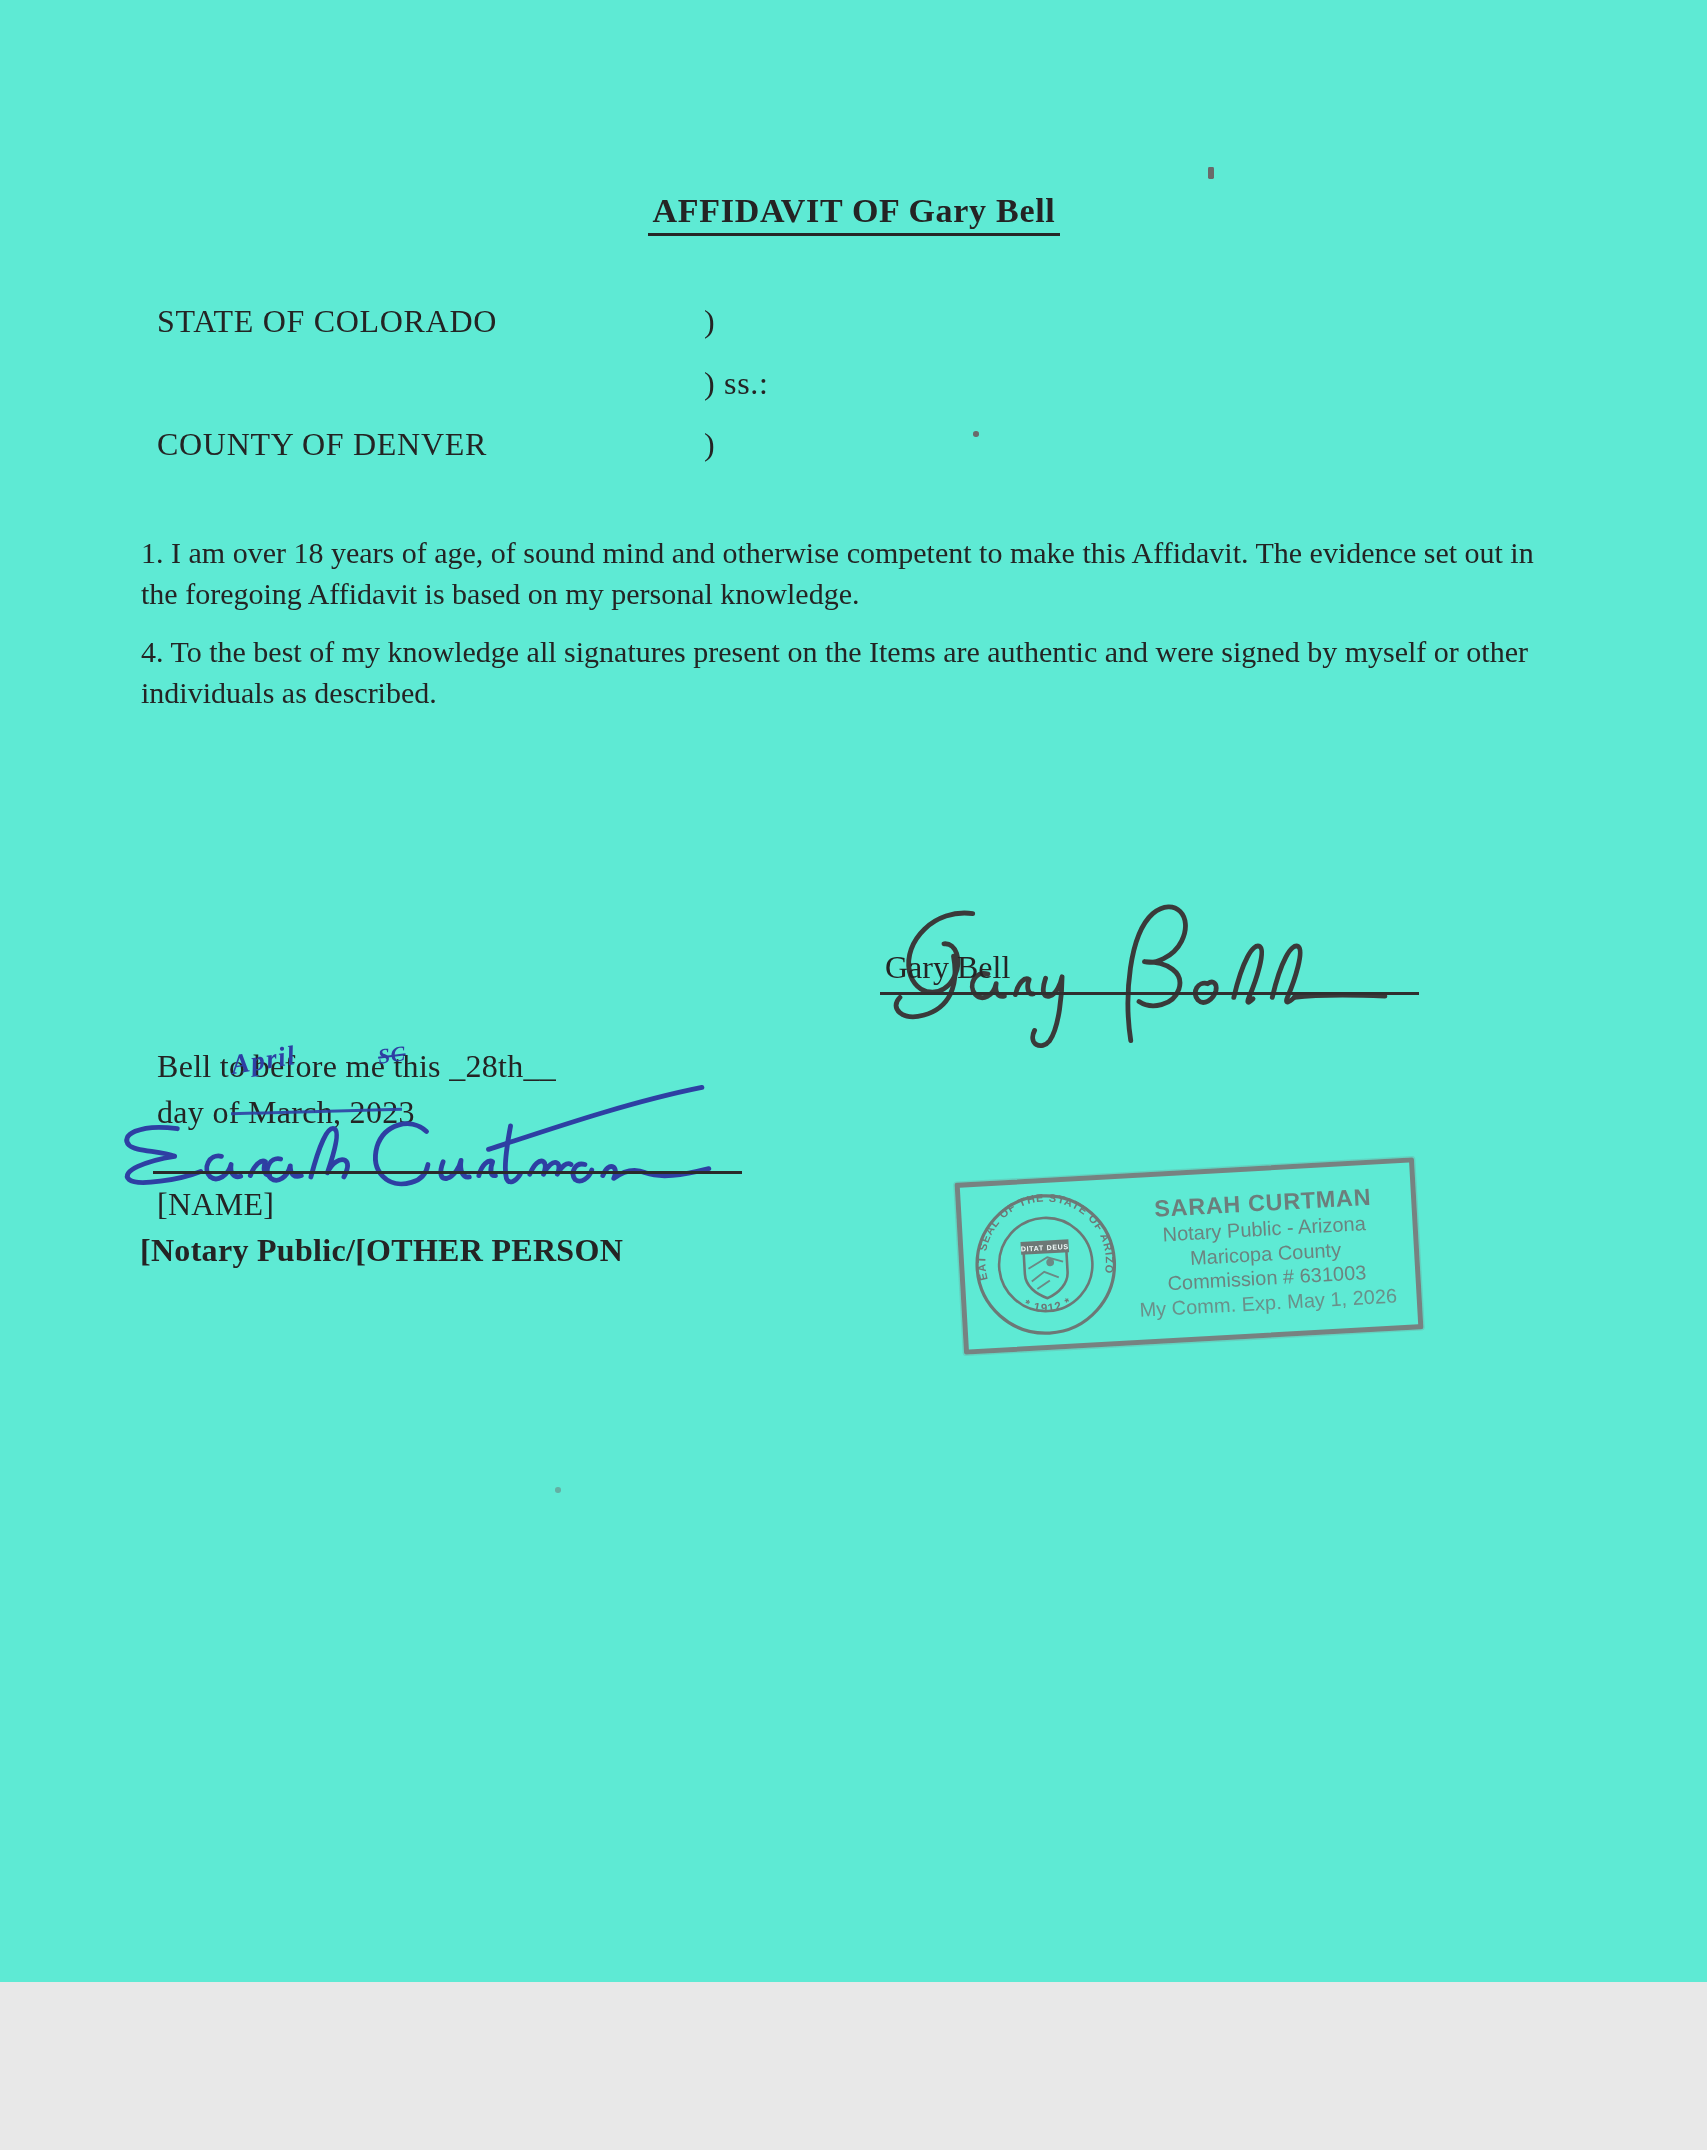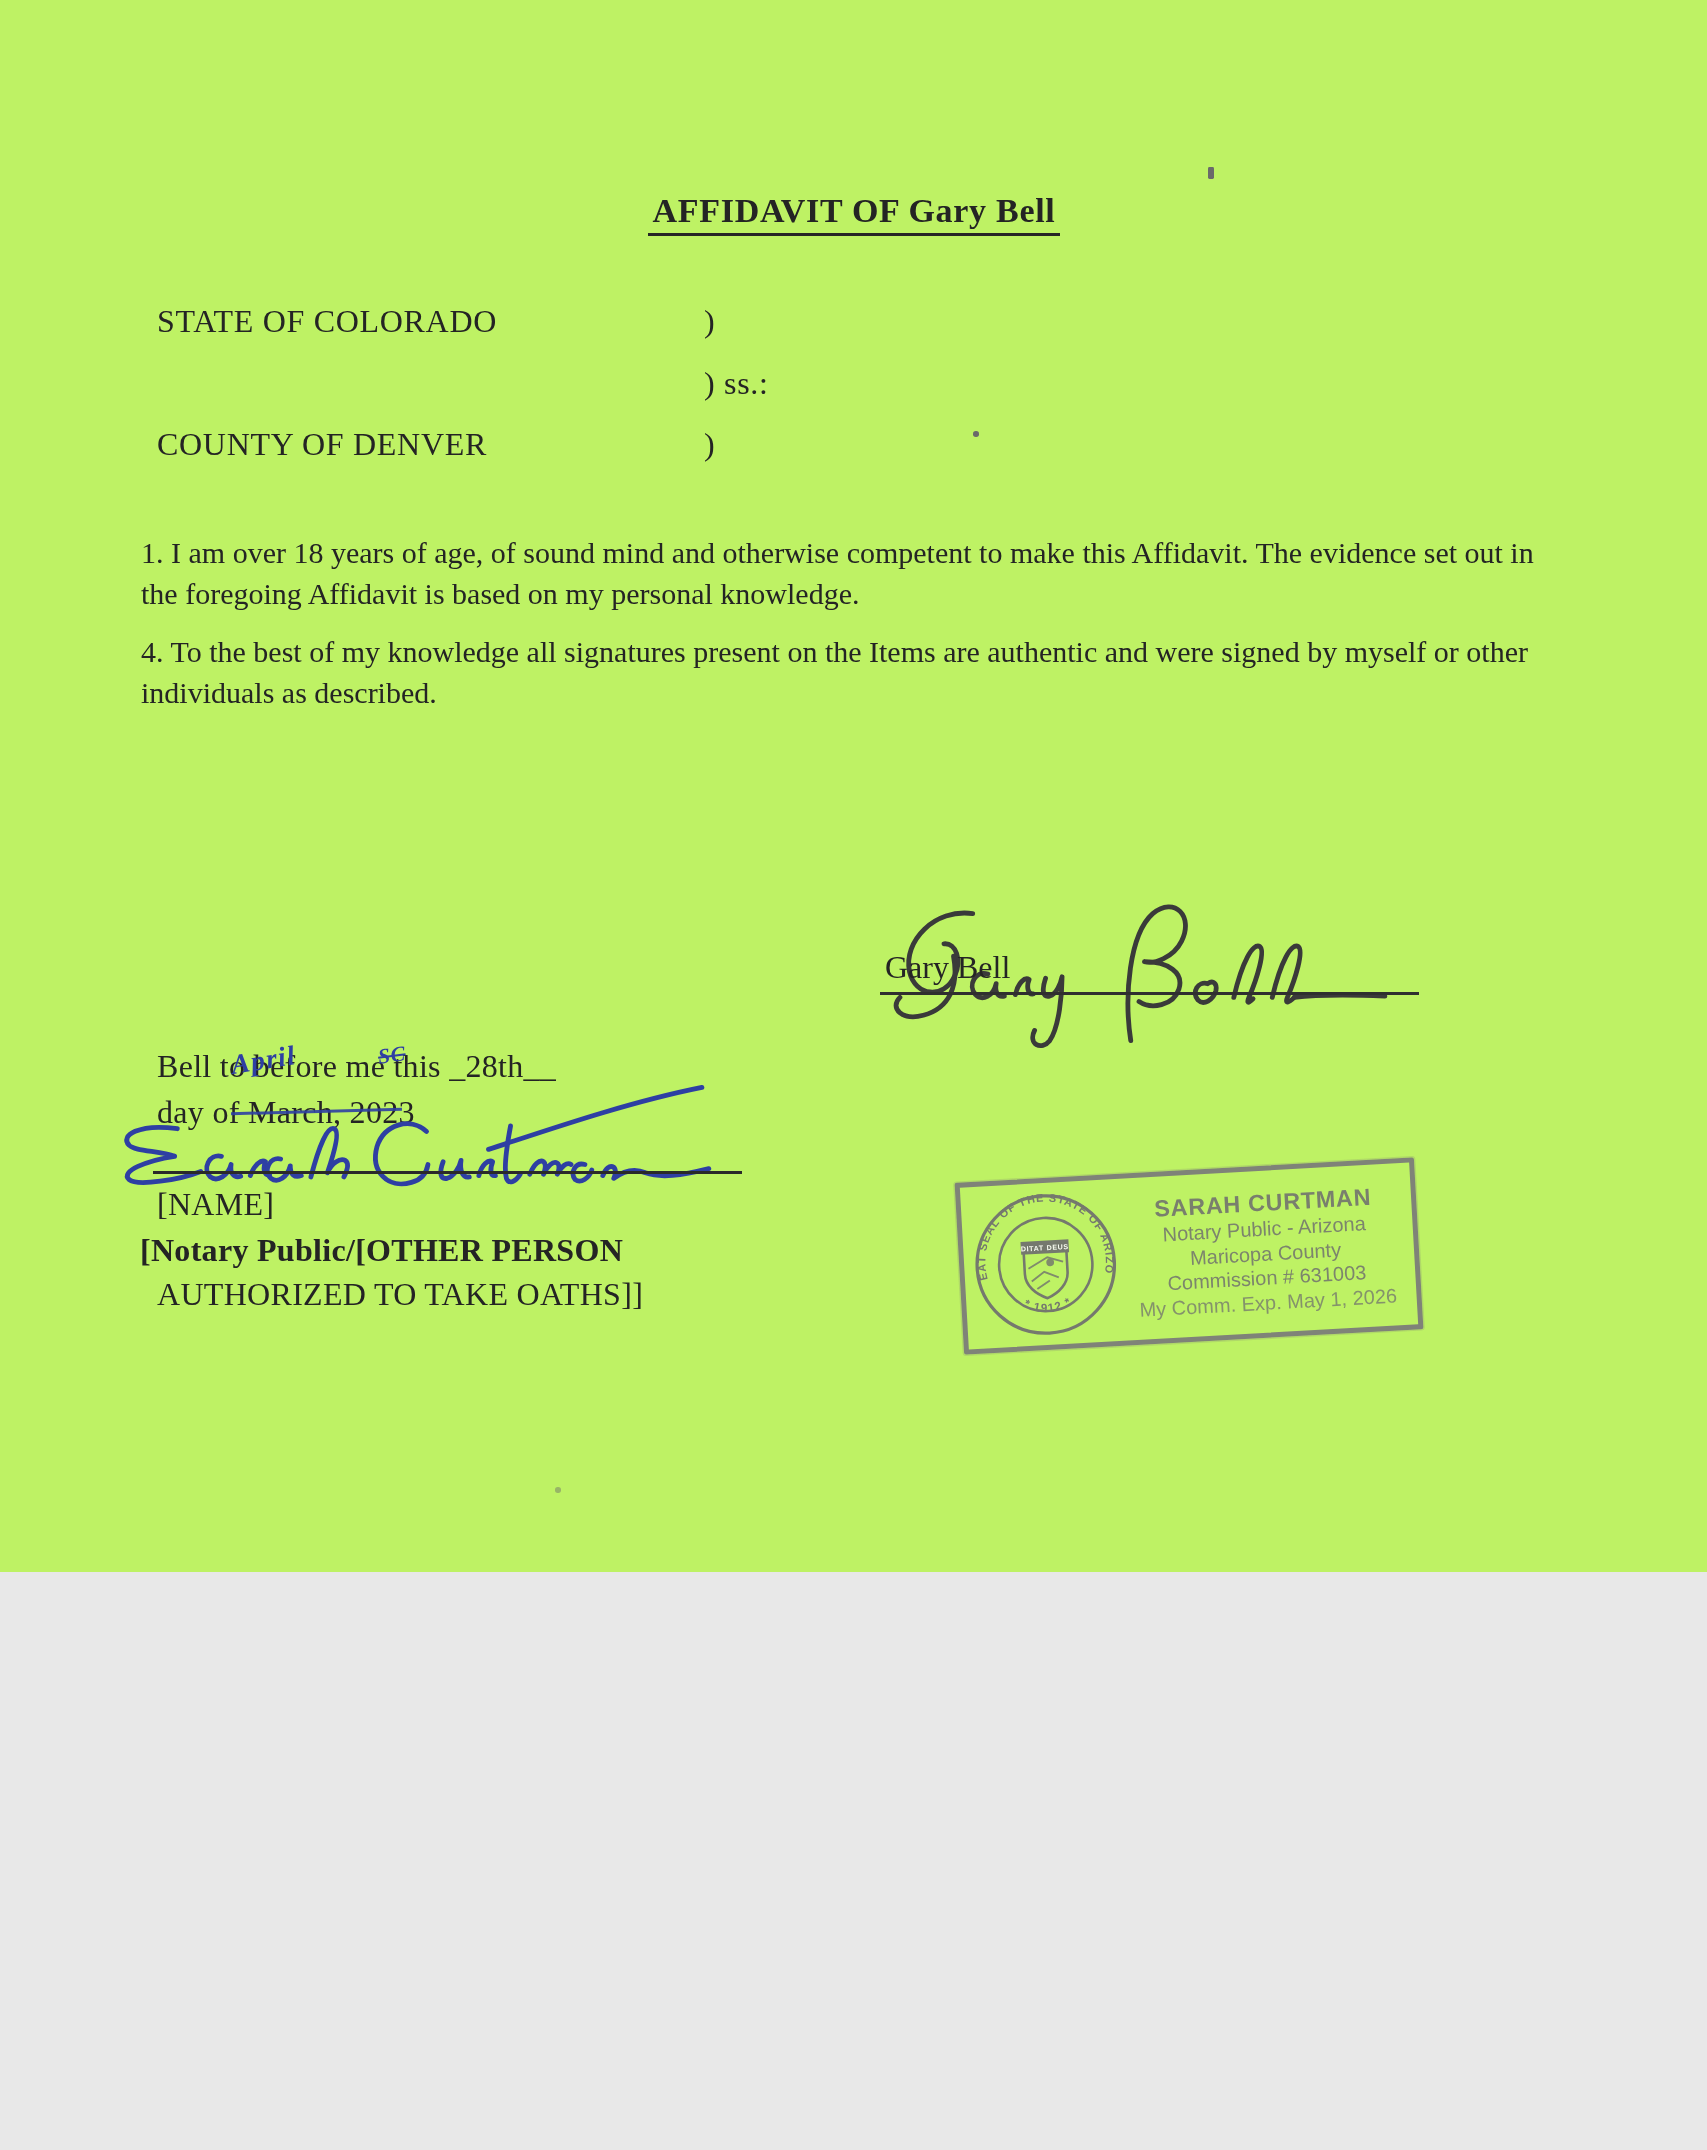--- a/index.html
+++ b/index.html
@@ -1,19 +1,19 @@
 <!DOCTYPE html>
 <html style="font-size:11px"><head>
 <meta charset="utf-8">
 <style>
   html,body{margin:0;padding:0;background:#e8e8e8;}
   .page{
     position:relative;
-    width:1708px;height:1572px;
-    background:#bef264;
+    width:1708px;height:1982px;
+    background:#5eead4;
     font-family:"Liberation Serif", serif;
     color:#242424;
     overflow:hidden;
   }
   .abs{position:absolute;}
   
   .title-wrap{left:0;top:192px;width:100%;text-align:center;}
   .title{
     display:inline-block;
     font-size:34px;font-weight:bold;
@@ -125,21 +125,20 @@
       <path d="M560,118 C640,92 760,50 870,28"></path>
       <path d="M620,154 C626,140 634,132 640,136 C644,139 642,148 640,154 M640,154 C646,142 654,134 660,138 C664,141 662,150 660,154 M660,154 C666,142 674,136 680,140"></path>
       <path d="M700,140 C686,136 678,152 686,162 C694,168 706,160 710,148"></path>
       <path d="M726,156 C730,146 736,140 742,144 C746,148 744,156 742,160 M742,160 C758,148 774,146 788,152 C810,160 840,156 880,146"></path>
     </g>
   </svg>
   <div class="abs sigline" style="left:153px;top:1171px;width:589px;background:#2a2a2a;"></div>
 
   <div class="abs jurat-line" style="left:157px;top:1186px;">[NAME]</div>
   <div class="abs jurat-line" style="left:140px;top:1232px;font-weight:bold;">[Notary Public/[OTHER PERSON</div>
-  <div class="abs jurat-line" style="left:157px;top:1276px;">AUTHORIZED TO TAKE OATHS]]</div>
 
   <div class="abs stamp">
     <svg width="149" height="149" viewBox="0 0 230 230">
       <g fill="none" stroke="#6f6f6f">
         <circle cx="115" cy="115" r="106" stroke-width="5"></circle>
         <circle cx="115" cy="115" r="72" stroke-width="4"></circle>
         <path id="sealTop" d="M 24,130 A 93,93 0 1 1 206,130" fill="none" stroke="none"></path>
         <path id="sealBottom" d="M 45,138 A 74,74 0 0 0 185,138" fill="none" stroke="none"></path>
       </g>
       <text font-family="Liberation Sans, sans-serif" font-size="17" font-weight="bold" fill="#6f6f6f" letter-spacing="1.5">

